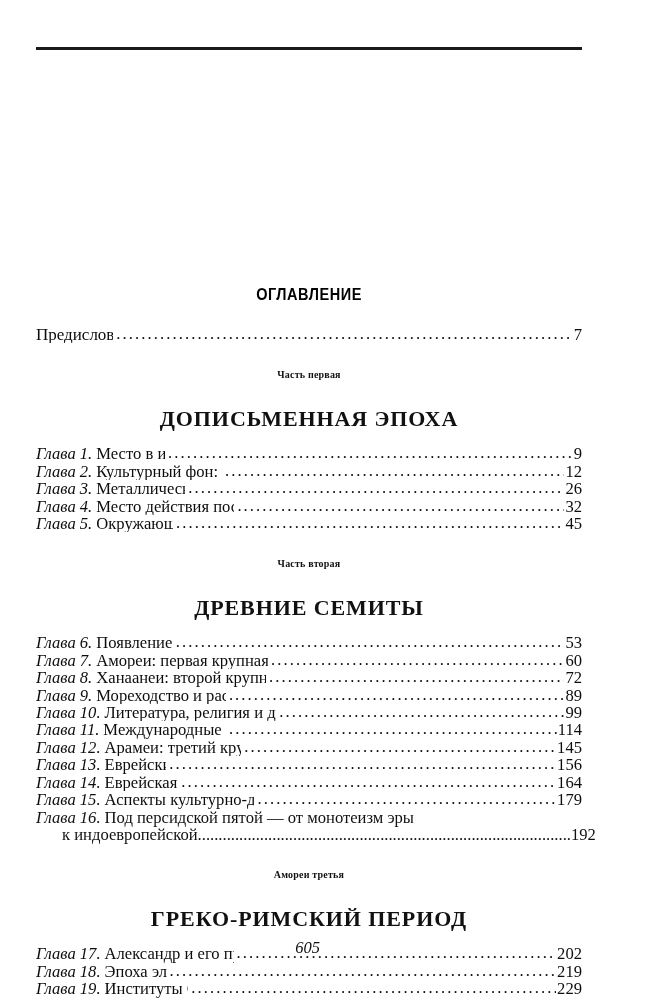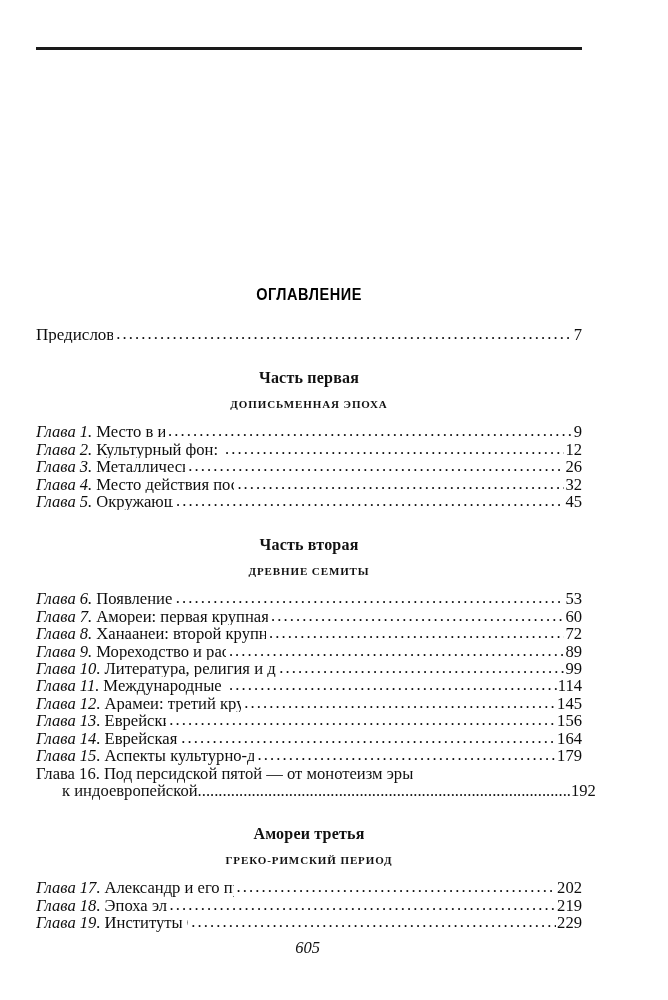--- a/index.html
+++ b/index.html
@@ -86,42 +86,42 @@
   }
 
   .preface-row {
     margin-top: 22px;
     font-size: 17px;
   }
 
   .part-head {
     text-align: center;
     font-weight: bold;
-    font-size: 16px;
+    font-size: 10px;
     margin-top: 26px;
     letter-spacing: 0.2px;
   }
   .part-sub {
     text-align: center;
     font-weight: bold;
-    font-size: 11px;
+    font-size: 22px;
     letter-spacing: 0.9px;
-    margin-top: 11px;
+    margin-top: 26px;
     margin-bottom: 13px;
   }
 
   .chapter-list { margin: 0; padding: 0; }
 
   .wrap-entry { display: block; }
   .wrap-line1 {
     font-size: 16.6px;
     line-height: 17.4px;
     white-space: nowrap;
   }
-  .wrap-line1 .chap { padding-right: 4px; }
+  .wrap-line1 .chap { font-style: italic; padding-right: 4px; }
   .wrap-line2 {
     display: flex;
     align-items: center;
     font-size: 16.6px;
     line-height: 17.4px;
     padding-left: 26px;
     white-space: nowrap;
   }
 
   .page-number {

